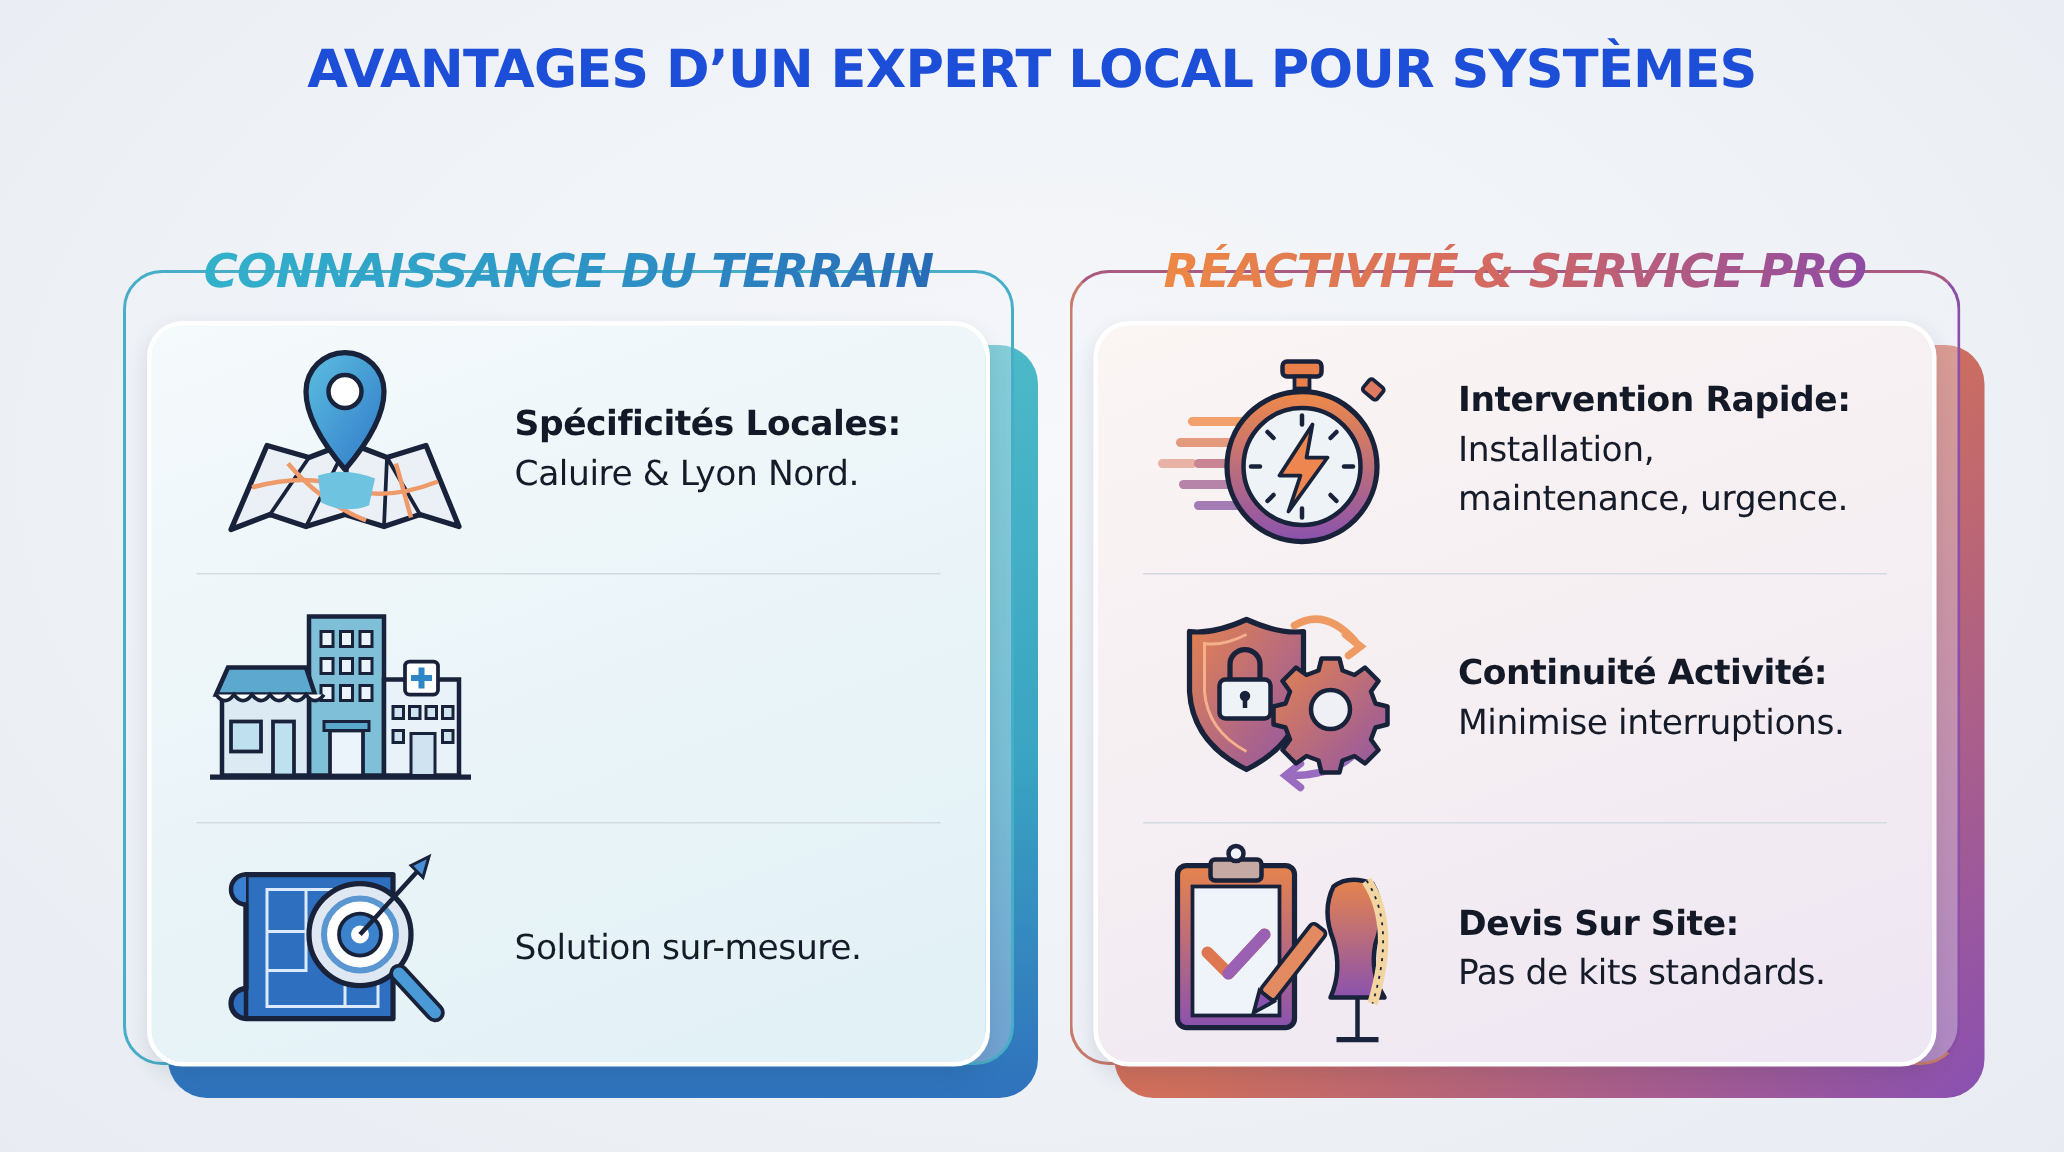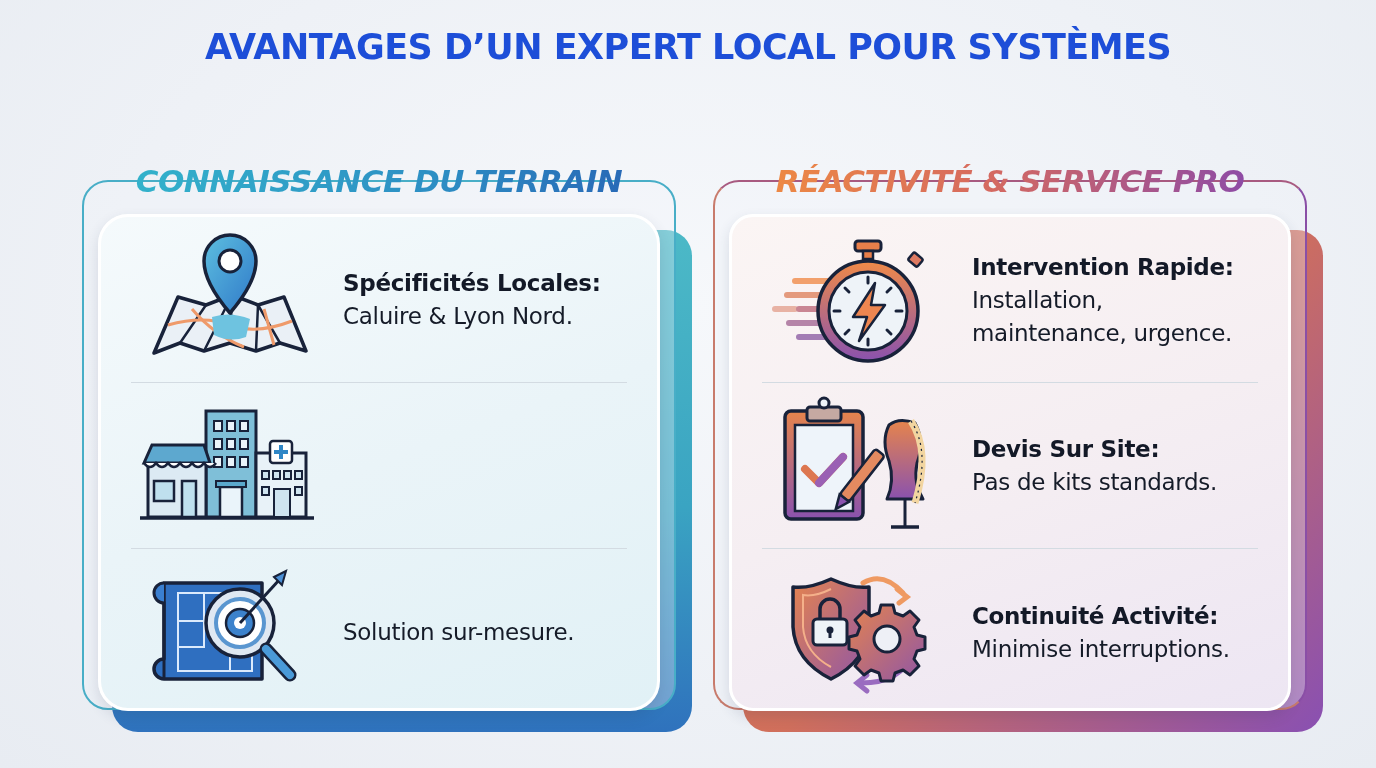--- a/index.html
+++ b/index.html
@@ -67,21 +67,21 @@
   }
 
   
   .card {
     position: absolute; left: 16px; top: 34px; width: 562px; height: 497px;
     border-radius: 24px;
     border: 3px solid #ffffff;
     box-shadow: 0 6px 14px rgba(40,60,90,0.14);
     padding: 0 30px;
   }
-  .left .card { background: linear-gradient(160deg, #f5fafc 0%, #eaf4f8 50%, #e1f1f6 100%); border-radius: 30px; }
+  .left .card { background: linear-gradient(160deg, #f5fafc 0%, #eaf4f8 50%, #e1f1f6 100%); }
   .right .card { background: linear-gradient(160deg, #fbf5f4 0%, #f5eef2 50%, #ede6f3 100%); }
 
   .row {
     position: relative;
     height: 166px;
     display: flex; align-items: center;
     border-bottom: 1.5px solid #d3dbe2;
   }
   .row:last-child { border-bottom: none; }
   .icon {
@@ -247,52 +247,20 @@
               <line x1="122" y1="105" x2="126" y2="109"></line>
             <line x1="126" y1="63" x2="122" y2="67"></line>
               <line x1="84" y1="105" x2="80" y2="109"></line>
           </g>
           <path d="M110 58 L88 92 L102 92 L94 116 L120 80 L106 80 Z" fill="#ee8650" stroke="#18223a" stroke-width="2.5" stroke-linejoin="round"></path>
         </svg>
       </div>
       <div class="text">
         <div class="item-title">Intervention Rapide:</div>
         <div class="item-desc">Installation, maintenance, urgence.</div>
-      </div>
-    </div>
-
-    <div class="row">
-      <div class="icon">
-        <svg viewBox="0 0 190 150">
-          <defs>
-            <linearGradient id="cbG" x1="0" y1="0" x2="0" y2="1">
-              <stop offset="0" stop-color="#e6844c"></stop>
-                <stop offset="1" stop-color="#8a52ae"></stop>
-            </linearGradient>
-          </defs>
-          <rect x="20" y="20" width="78" height="108" rx="6" fill="url(#cbG)" stroke="#18223a" stroke-width="3.5"></rect>
-          <rect x="30" y="34" width="58" height="86" fill="#eef4fa" stroke="#18223a" stroke-width="2.5"></rect>
-          <rect x="42" y="16" width="34" height="14" rx="3" fill="#c5a9a2" stroke="#18223a" stroke-width="3"></rect>
-          <circle cx="59" cy="12" r="5" fill="#eef4fa" stroke="#18223a" stroke-width="3"></circle>
-          <path d="M40 78 L54 92 L78 66" stroke="#dd7750" stroke-width="8" fill="none" stroke-linecap="round" stroke-linejoin="round"></path>
-          <path d="M54 92 L78 66" stroke="#9a60b4" stroke-width="8" fill="none" stroke-linecap="round"></path>
-          <g transform="rotate(38 88 96)">
-            <rect x="82" y="52" width="12" height="58" rx="3" fill="#e48a60" stroke="#18223a" stroke-width="2.5"></rect>
-            <path d="M82 110 L88 124 L94 110 Z" fill="#8a52ae" stroke="#18223a" stroke-width="2.5"></path>
-          </g>
-          <path d="M124 34 Q134 26 150 32 Q160 50 152 72 Q148 92 158 108 L122 108 Q130 90 124 70 Q116 50 124 34 Z" fill="url(#cbG)" stroke="#18223a" stroke-width="3" stroke-linejoin="round"></path>
-          <path d="M146 30 Q166 60 150 112" stroke="#f2d5a0" stroke-width="7" fill="none"></path>
-          <path d="M146 30 Q166 60 150 112" stroke="#18223a" stroke-width="1.2" stroke-dasharray="2 4" fill="none"></path>
-          <line x1="140" y1="108" x2="140" y2="136" stroke="#18223a" stroke-width="3"></line>
-          <line x1="126" y1="136" x2="154" y2="136" stroke="#18223a" stroke-width="3.5"></line>
-        </svg>
-      </div>
-      <div class="text">
-        <div class="item-title">Devis Sur Site:</div>
-        <div class="item-desc">Pas de kits standards.</div>
       </div>
     </div>
 
     <div class="row">
       <div class="icon">
         <svg viewBox="0 0 190 150">
           <defs>
             <linearGradient id="shG" x1="0" y1="0" x2="1" y2="1">
               <stop offset="0" stop-color="#e4834f"></stop>
                 <stop offset="1" stop-color="#9056a6"></stop>
@@ -312,14 +280,46 @@
             <path d="M-6 -34 h12 l2 8 l8 3 l7 -5 l9 9 l-5 7 l3 8 l8 2 v12 l-8 2 l-3 8 l5 7 l-9 9 l-7 -5 l-8 3 l-2 8 h-12 l-2 -8 l-8 -3 l-7 5 l-9 -9 l5 -7 l-3 -8 l-8 -2 v-12 l8 -2 l3 -8 l-5 -7 l9 -9 l7 5 l8 -3 z" fill="url(#shG)" stroke="#18223a" stroke-width="3" stroke-linejoin="round"></path>
             <circle r="13" fill="#eef0f6" stroke="#18223a" stroke-width="3"></circle>
           </g>
         </svg>
       </div>
       <div class="text">
         <div class="item-title">Continuité Activité:</div>
         <div class="item-desc">Minimise interruptions.</div>
       </div>
     </div>
+
+    <div class="row">
+      <div class="icon">
+        <svg viewBox="0 0 190 150">
+          <defs>
+            <linearGradient id="cbG" x1="0" y1="0" x2="0" y2="1">
+              <stop offset="0" stop-color="#e6844c"></stop>
+                <stop offset="1" stop-color="#8a52ae"></stop>
+            </linearGradient>
+          </defs>
+          <rect x="20" y="20" width="78" height="108" rx="6" fill="url(#cbG)" stroke="#18223a" stroke-width="3.5"></rect>
+          <rect x="30" y="34" width="58" height="86" fill="#eef4fa" stroke="#18223a" stroke-width="2.5"></rect>
+          <rect x="42" y="16" width="34" height="14" rx="3" fill="#c5a9a2" stroke="#18223a" stroke-width="3"></rect>
+          <circle cx="59" cy="12" r="5" fill="#eef4fa" stroke="#18223a" stroke-width="3"></circle>
+          <path d="M40 78 L54 92 L78 66" stroke="#dd7750" stroke-width="8" fill="none" stroke-linecap="round" stroke-linejoin="round"></path>
+          <path d="M54 92 L78 66" stroke="#9a60b4" stroke-width="8" fill="none" stroke-linecap="round"></path>
+          <g transform="rotate(38 88 96)">
+            <rect x="82" y="52" width="12" height="58" rx="3" fill="#e48a60" stroke="#18223a" stroke-width="2.5"></rect>
+            <path d="M82 110 L88 124 L94 110 Z" fill="#8a52ae" stroke="#18223a" stroke-width="2.5"></path>
+          </g>
+          <path d="M124 34 Q134 26 150 32 Q160 50 152 72 Q148 92 158 108 L122 108 Q130 90 124 70 Q116 50 124 34 Z" fill="url(#cbG)" stroke="#18223a" stroke-width="3" stroke-linejoin="round"></path>
+          <path d="M146 30 Q166 60 150 112" stroke="#f2d5a0" stroke-width="7" fill="none"></path>
+          <path d="M146 30 Q166 60 150 112" stroke="#18223a" stroke-width="1.2" stroke-dasharray="2 4" fill="none"></path>
+          <line x1="140" y1="108" x2="140" y2="136" stroke="#18223a" stroke-width="3"></line>
+          <line x1="126" y1="136" x2="154" y2="136" stroke="#18223a" stroke-width="3.5"></line>
+        </svg>
+      </div>
+      <div class="text">
+        <div class="item-title">Devis Sur Site:</div>
+        <div class="item-desc">Pas de kits standards.</div>
+      </div>
+    </div>
   </div>
 </div>
 
 </body></html>

